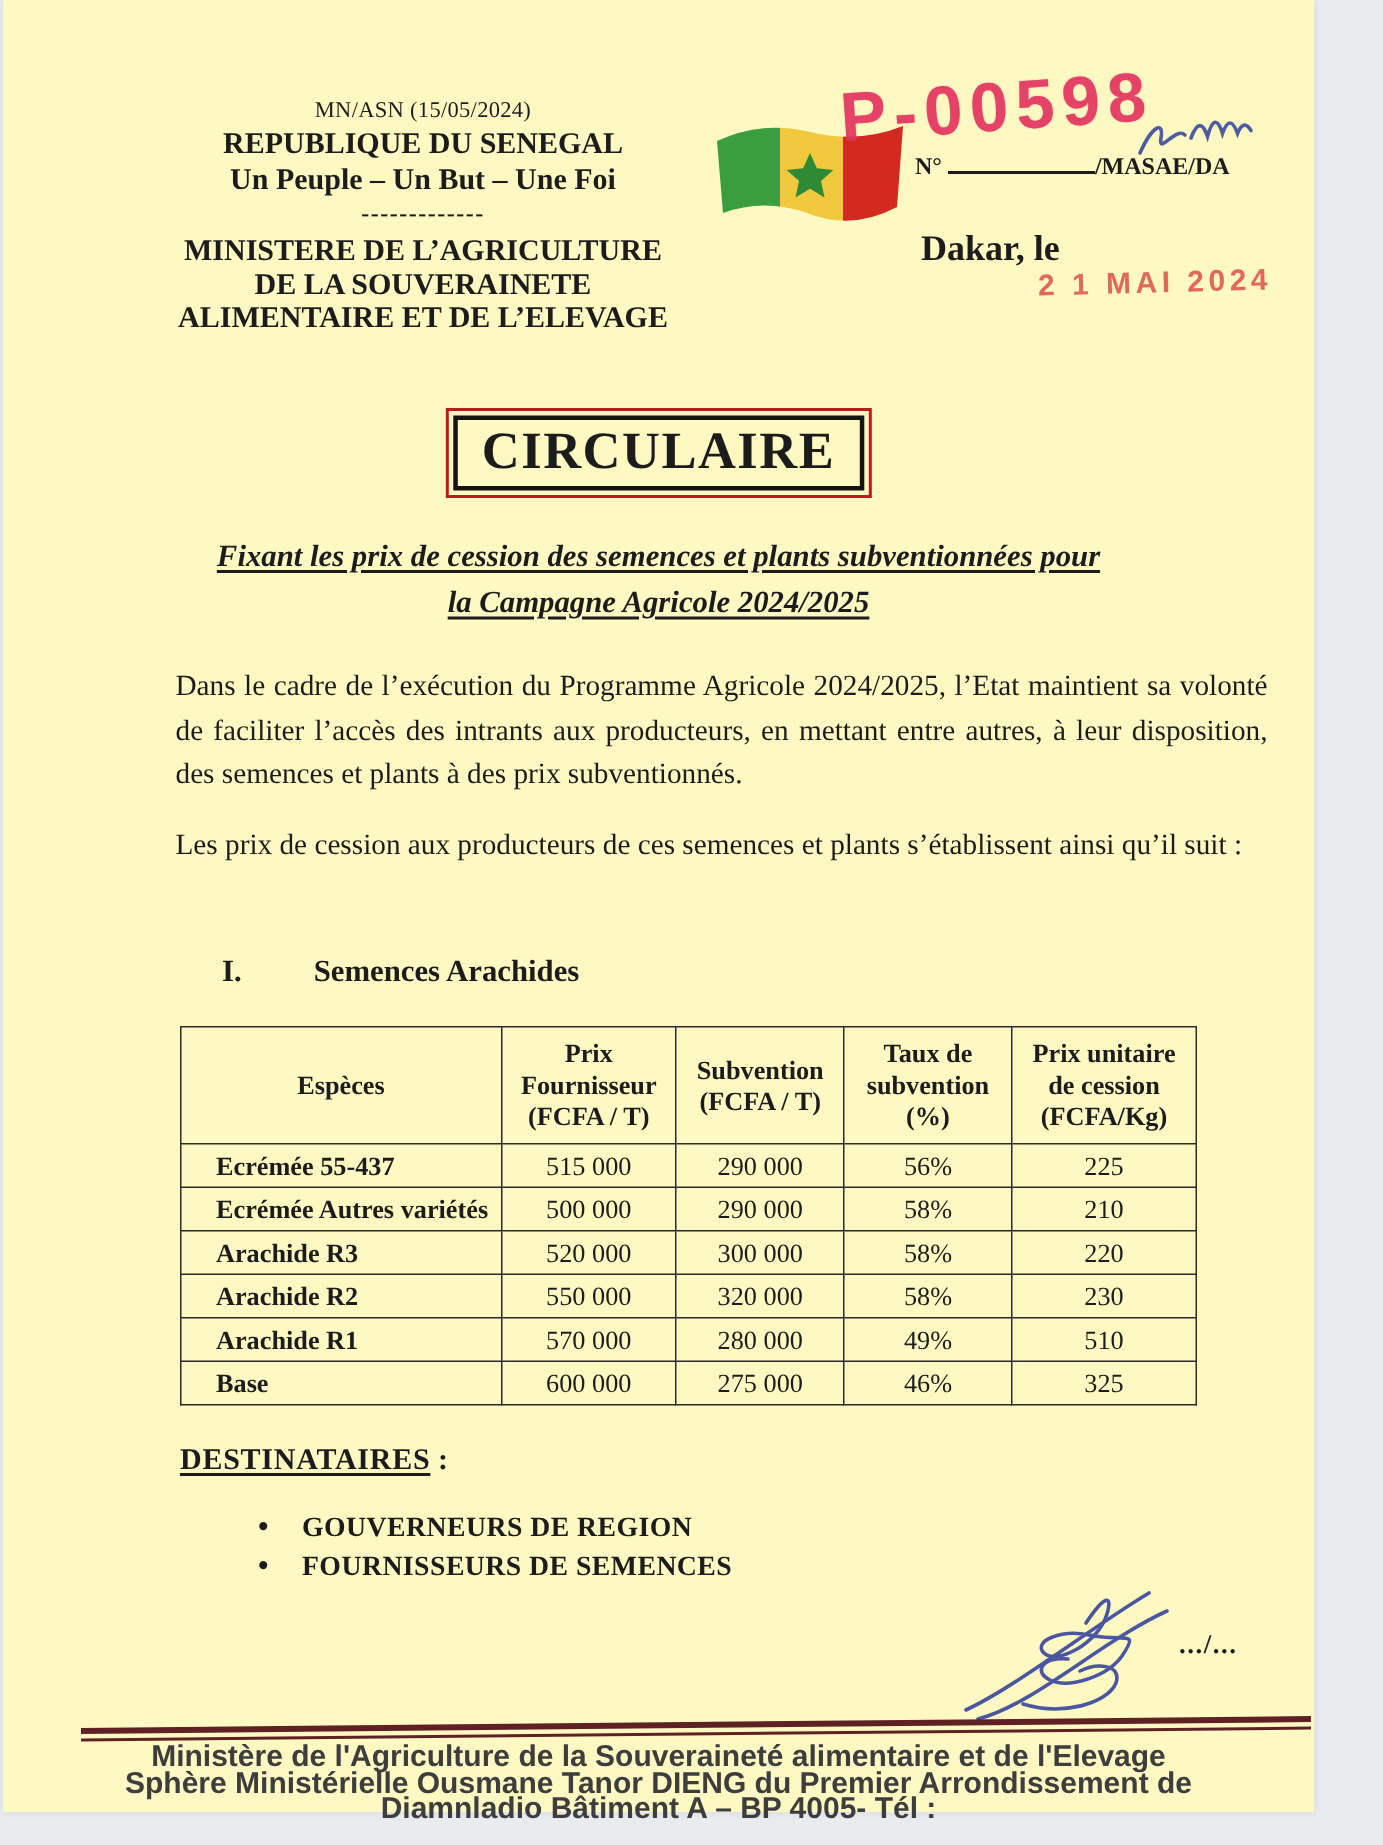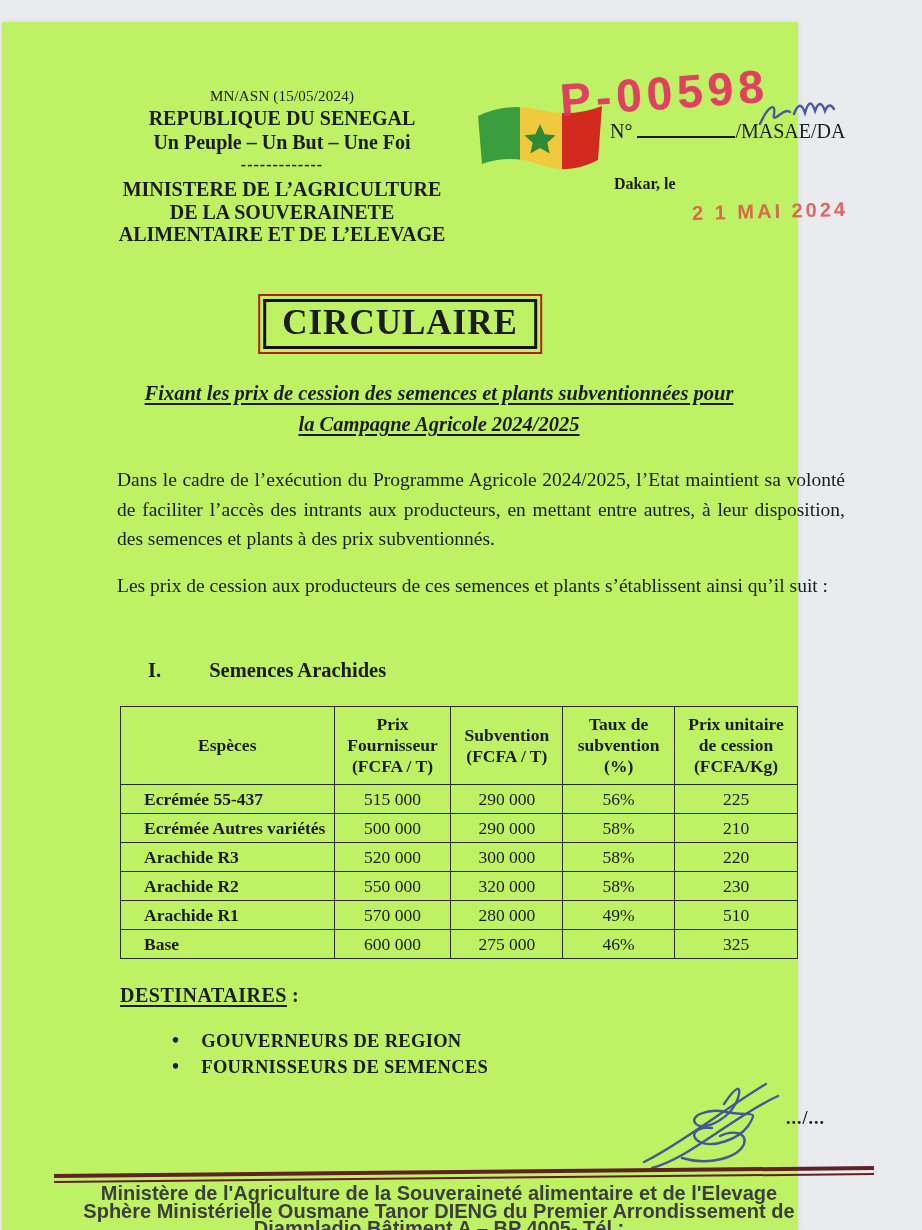--- a/index.html
+++ b/index.html
@@ -3,45 +3,45 @@
 <meta charset="utf-8">
 <style>
   html,body{margin:0;padding:0;}
   body{
     width:922px;height:1230px;position:relative;overflow:hidden;
     background:#e9ebee;
     font-family:"Liberation Serif", serif;
     color:#1c1c1c;
   }
   .page{
-    position:absolute;left:2px;top:22px;width:796px;height:1208px;
-    background:#bef264;box-shadow:0 0 6px rgba(0,0,0,.08);
+    position:absolute;left:2px;top:0;width:874px;height:1208px;
+    background:#fef9c3;box-shadow:0 0 6px rgba(0,0,0,.08);
   }
   
   .letterhead{position:absolute;left:88px;top:66px;width:384px;text-align:center;}
   .lh-ref{font-size:15px;letter-spacing:.2px;}
   .lh-rep{font-size:20px;font-weight:bold;margin-top:2px;}
   .lh-motto{font-size:20px;font-weight:bold;margin-top:1px;}
   .lh-sep{font-size:16px;font-weight:bold;letter-spacing:1px;margin-top:2px;}
   .lh-min{font-size:20px;font-weight:bold;line-height:22.5px;margin-top:4px;}
   
   .flag{position:absolute;left:472px;top:76px;width:132px;height:88px;}
   
   .stamp-number{
     position:absolute;left:558px;top:44px;
     font-family:"Liberation Sans",sans-serif;font-weight:bold;
     font-size:46px;letter-spacing:5px;color:#e23360;
     transform:rotate(-4deg);opacity:.92;
     text-shadow:0 0 1px rgba(226,51,96,.6);
     white-space:nowrap;
   }
   .initials{position:absolute;left:752px;top:58px;width:96px;height:58px;}
-  .number-line{position:absolute;left:608px;top:96px;font-size:20px;font-weight:normal;white-space:nowrap;}
+  .number-line{position:absolute;left:608px;top:96px;font-size:16px;font-weight:bold;white-space:nowrap;}
   .number-blank{display:inline-block;width:98px;border-bottom:2px solid #1c1c1c;height:18px;vertical-align:baseline;}
-  .place-line{position:absolute;left:612px;top:153px;font-size:16px;font-weight:bold;}
+  .place-line{position:absolute;left:612px;top:153px;font-size:24px;font-weight:bold;}
   .date-stamp{
     position:absolute;left:690px;top:178px;
     font-family:"Liberation Sans",sans-serif;font-weight:bold;
     font-size:20px;letter-spacing:3px;color:#dd5148;
     transform:rotate(-1.5deg);opacity:.85;white-space:nowrap;
   }
   
   .circ-box{
     position:absolute;left:50%;top:272px;transform:translateX(-50%);
     border:2px solid #b91c1c;padding:3px;

